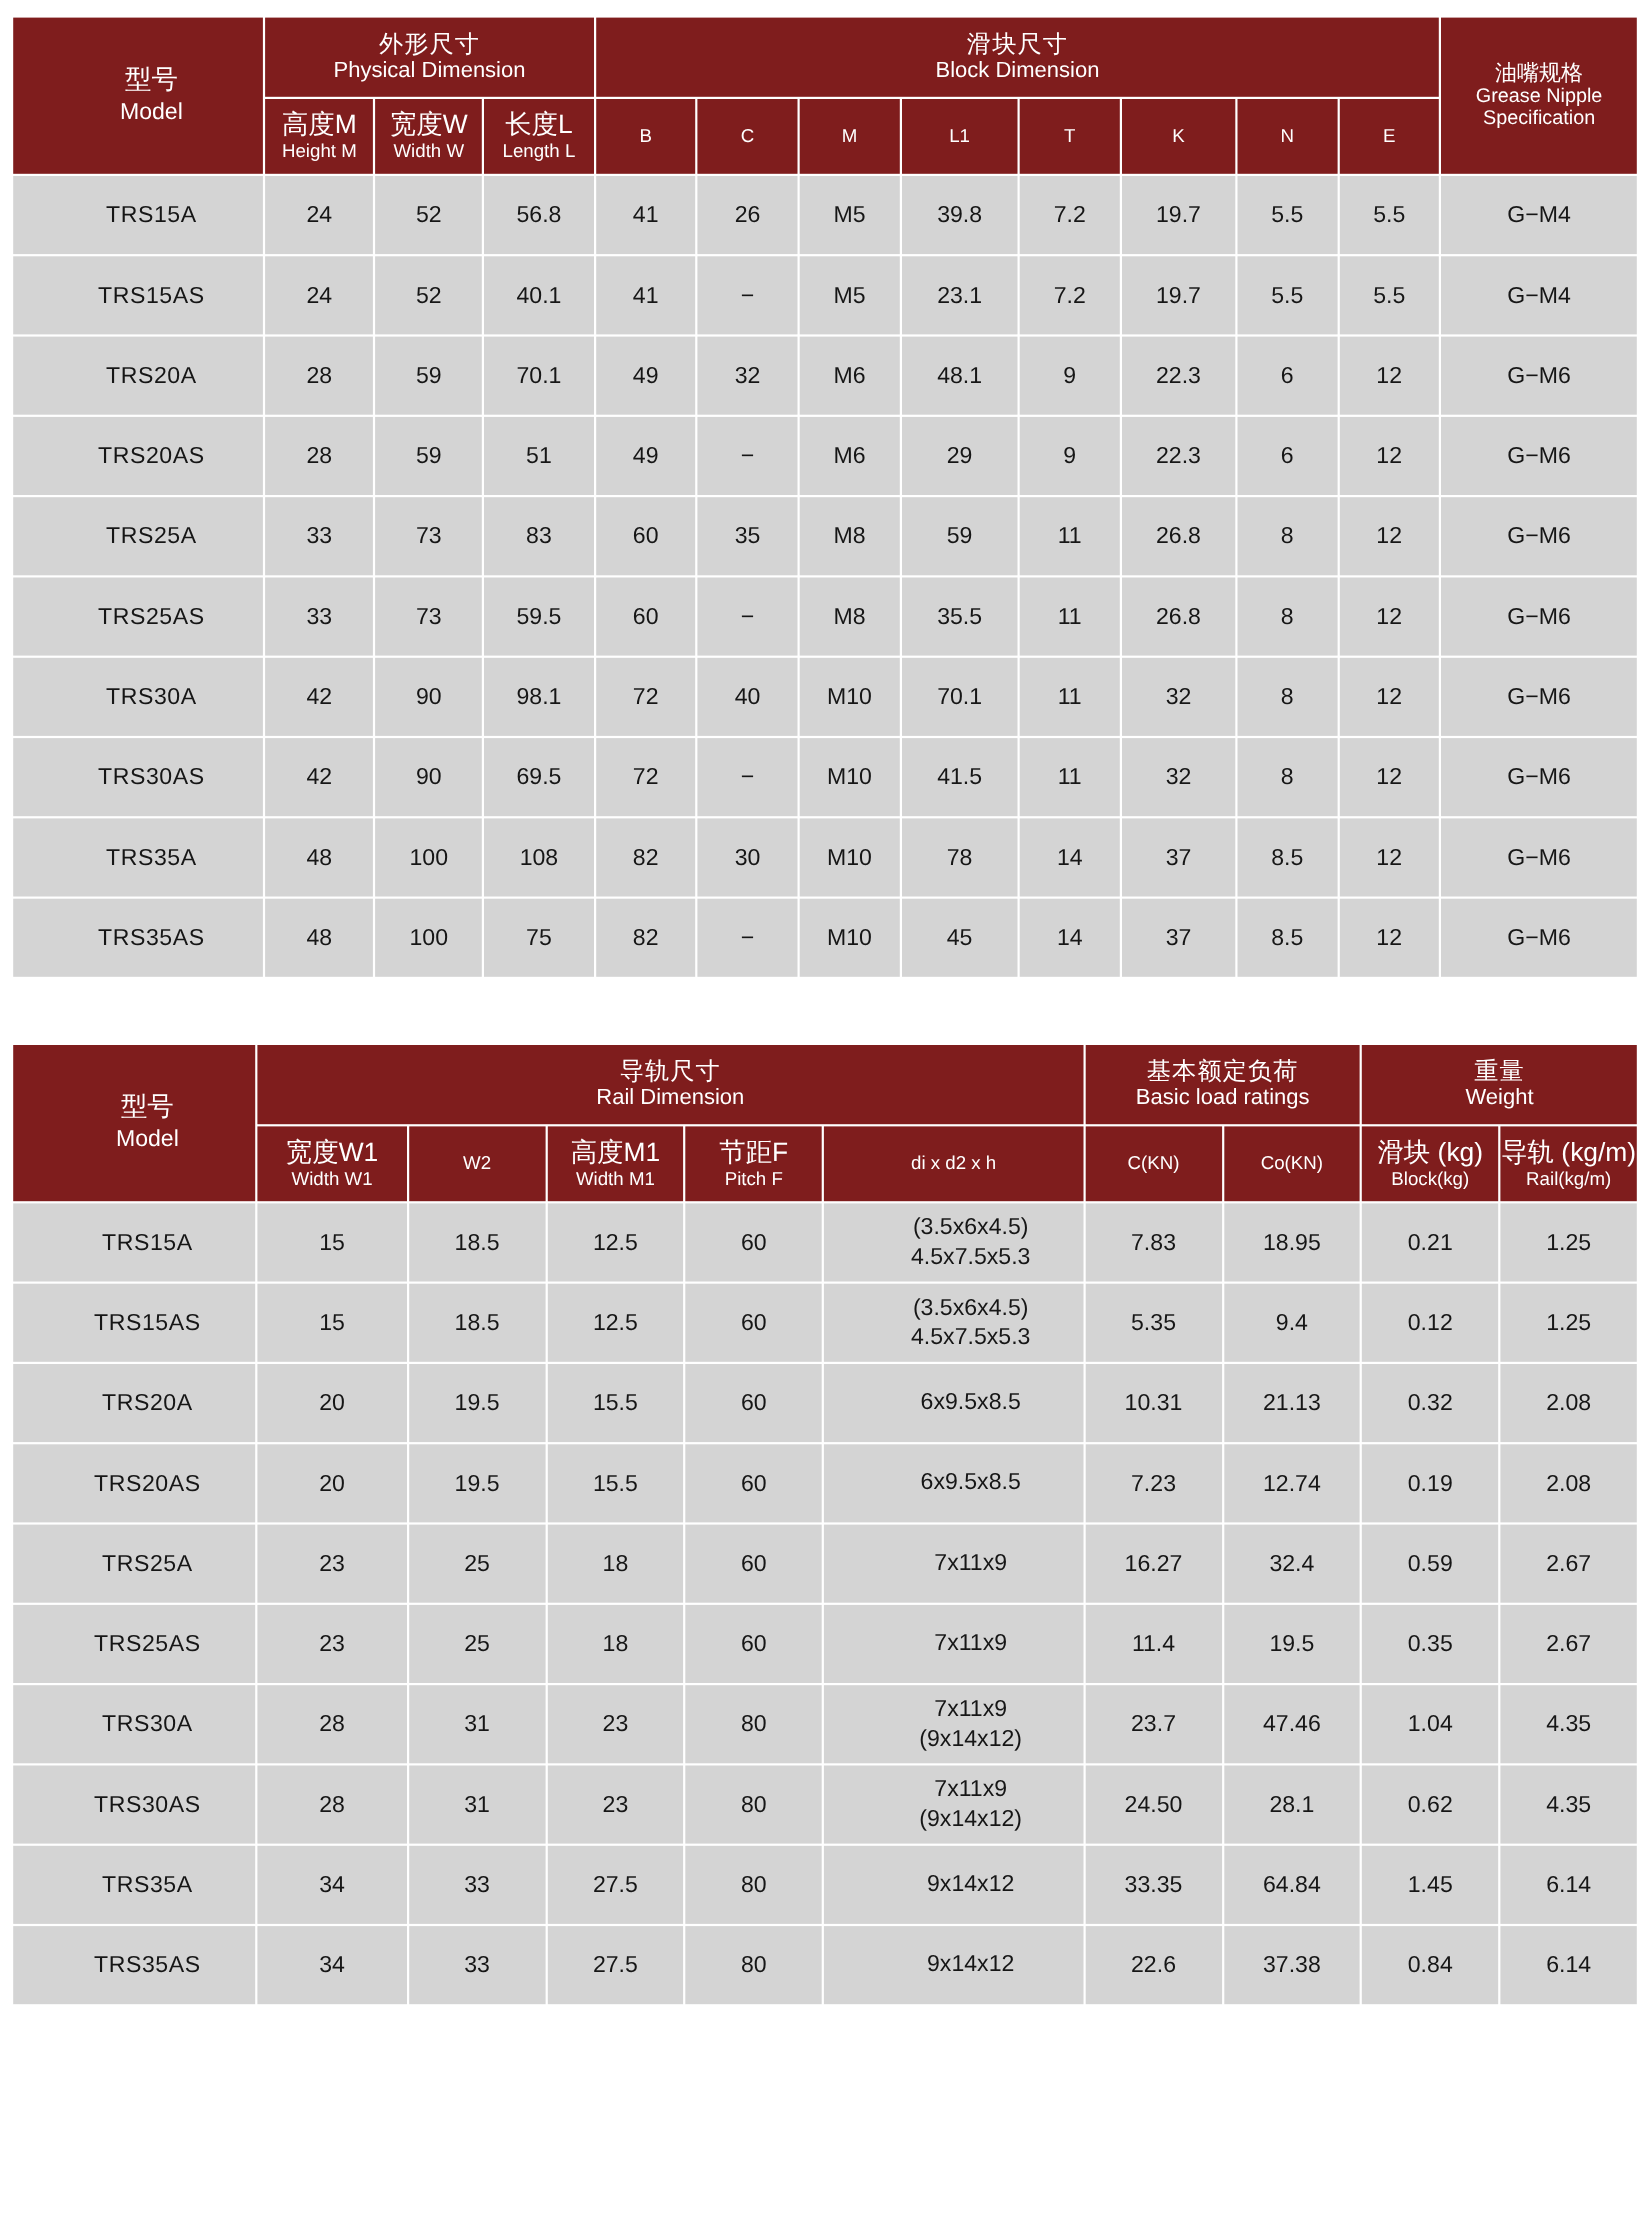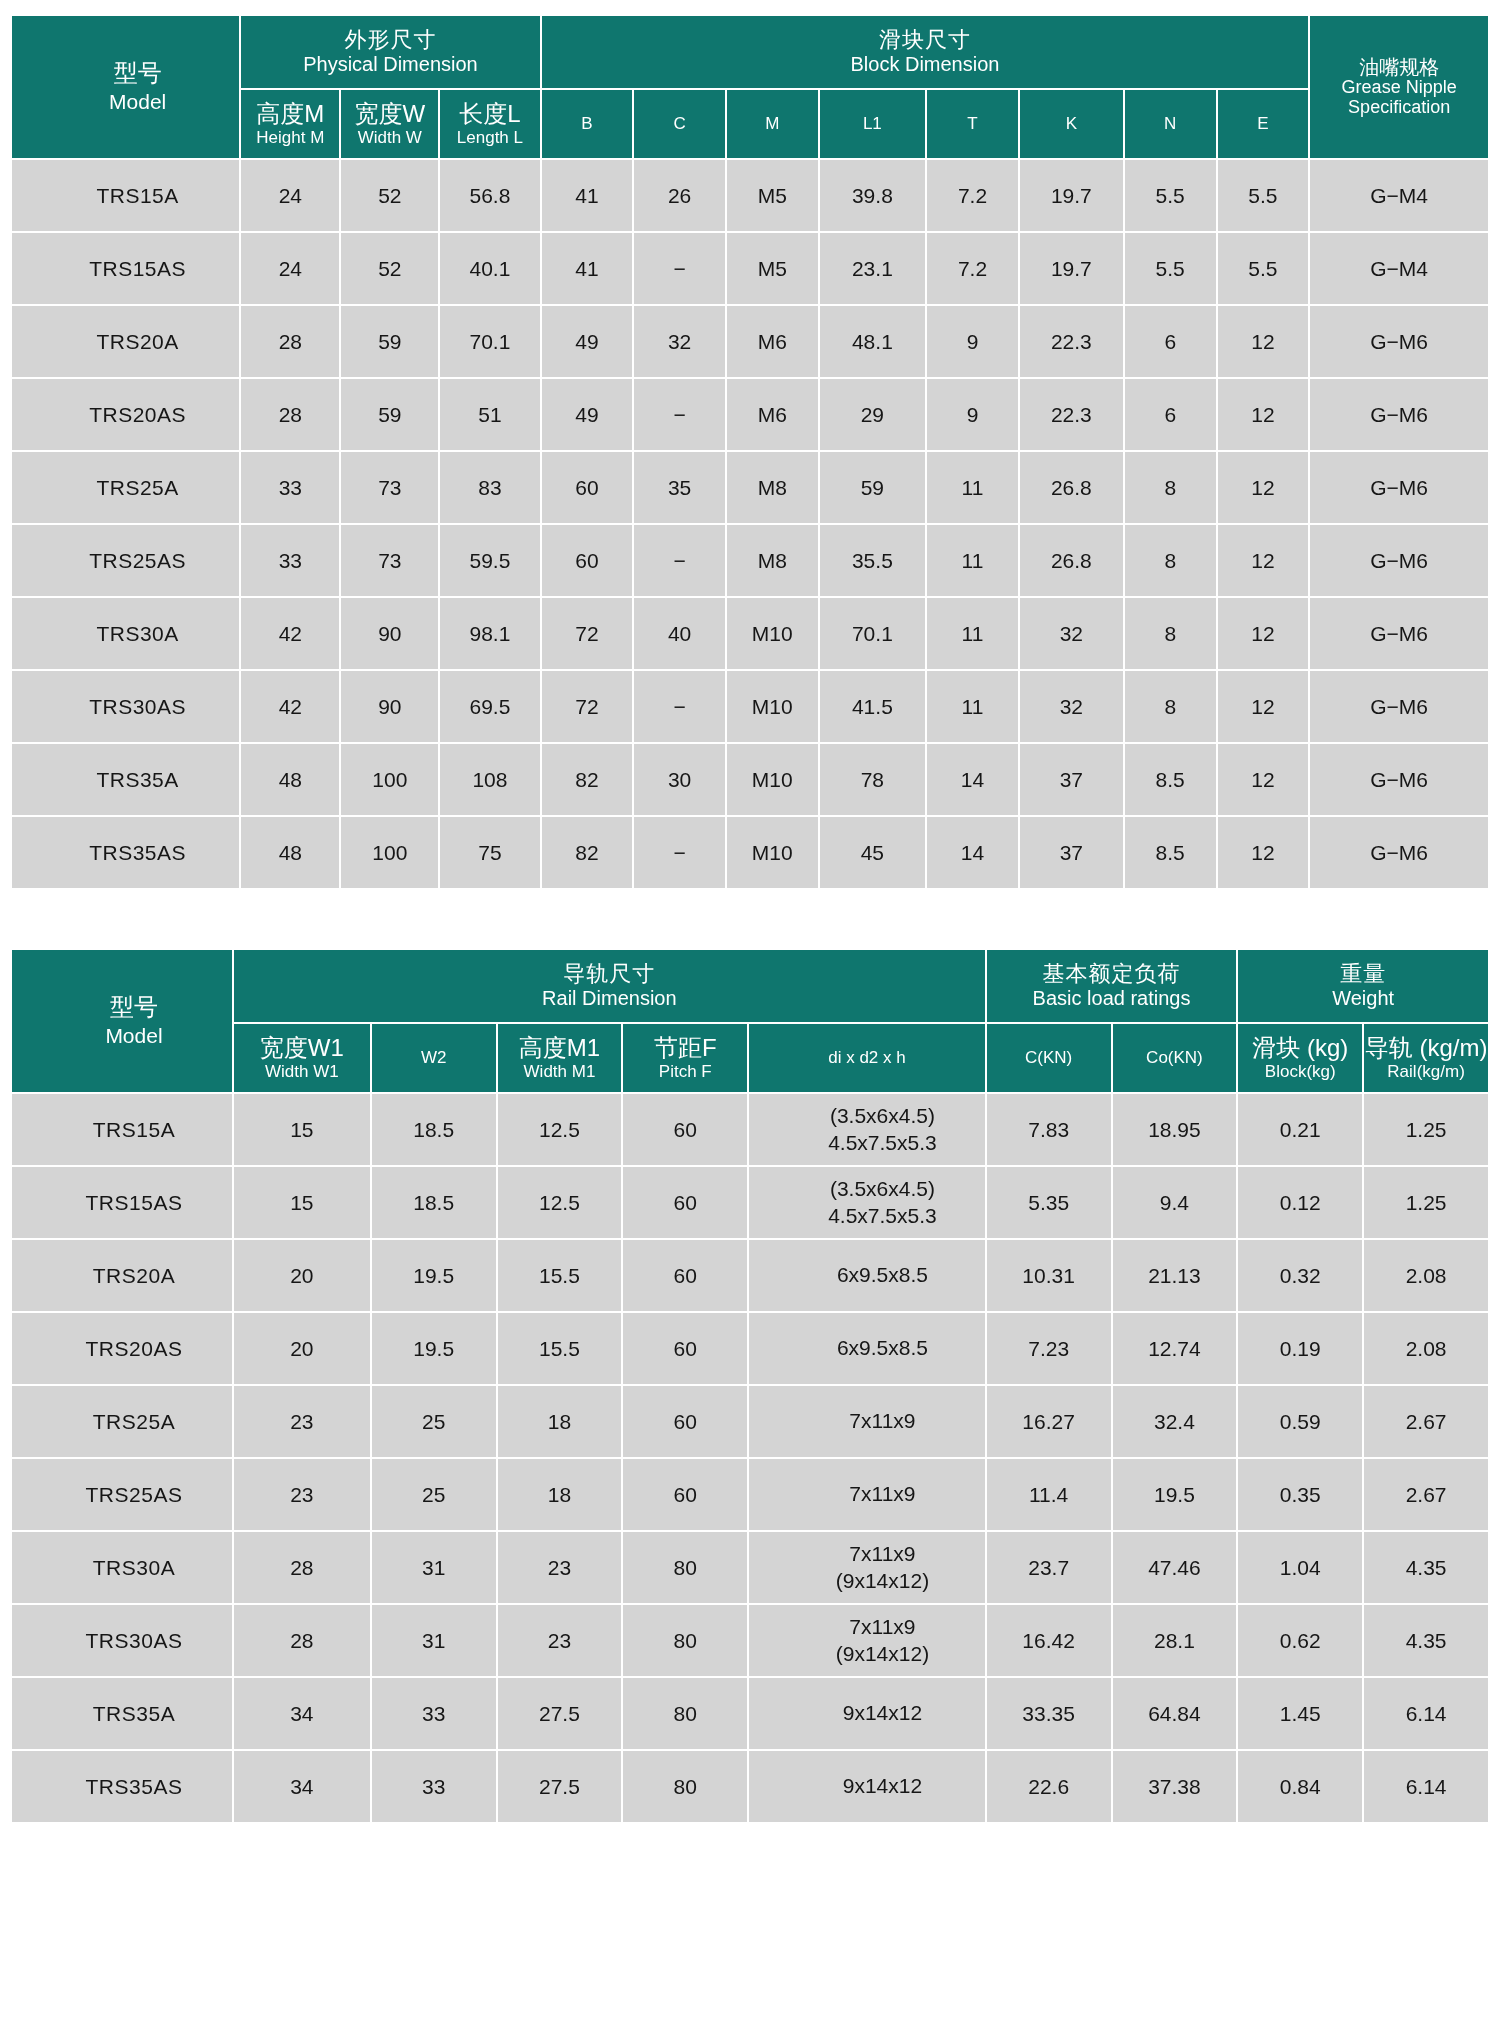--- a/index.html
+++ b/index.html
@@ -23,21 +23,21 @@
   }
   table.spec th, table.spec td {
     padding: 0;
     margin: 0;
     text-align: center;
     vertical-align: middle;
     border: 0;
   }
   
   table.spec th {
-    background: #0f766e;
+    background: #7f1d1d;
     color: #ffffff;
     font-weight: normal;
     line-height: 1.12;
   }
   .th-group {
     font-size: 21px;
     height: 72px;
   }
   .th-group .cn { font-size: 22px; display: block; letter-spacing: 1px; }
   .th-group .en { font-size: 20px; display: block; }
@@ -490,21 +490,21 @@
         <tr>
           <td class="model-cell">TRS30AS</td>
           <td>28</td>
           <td>31</td>
           <td>23</td>
           <td>80</td>
           <td class="multi">
             <span>7x11x9</span>
             <span>(9x14x12)</span>
           </td>
-          <td>16.42</td>
+          <td>24.50</td>
           <td>28.1</td>
           <td>0.62</td>
           <td>4.35</td>
         </tr>
         <tr>
           <td class="model-cell">TRS35A</td>
           <td>34</td>
           <td>33</td>
           <td>27.5</td>
           <td>80</td>

